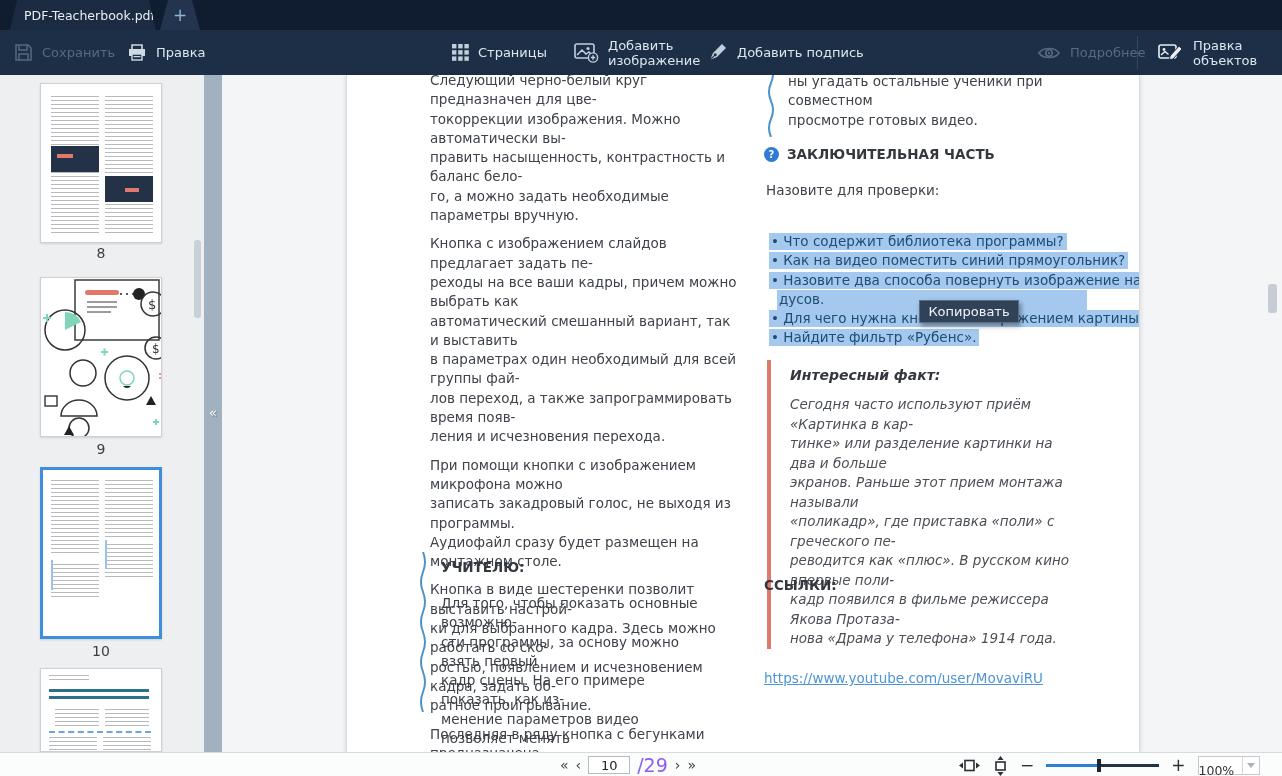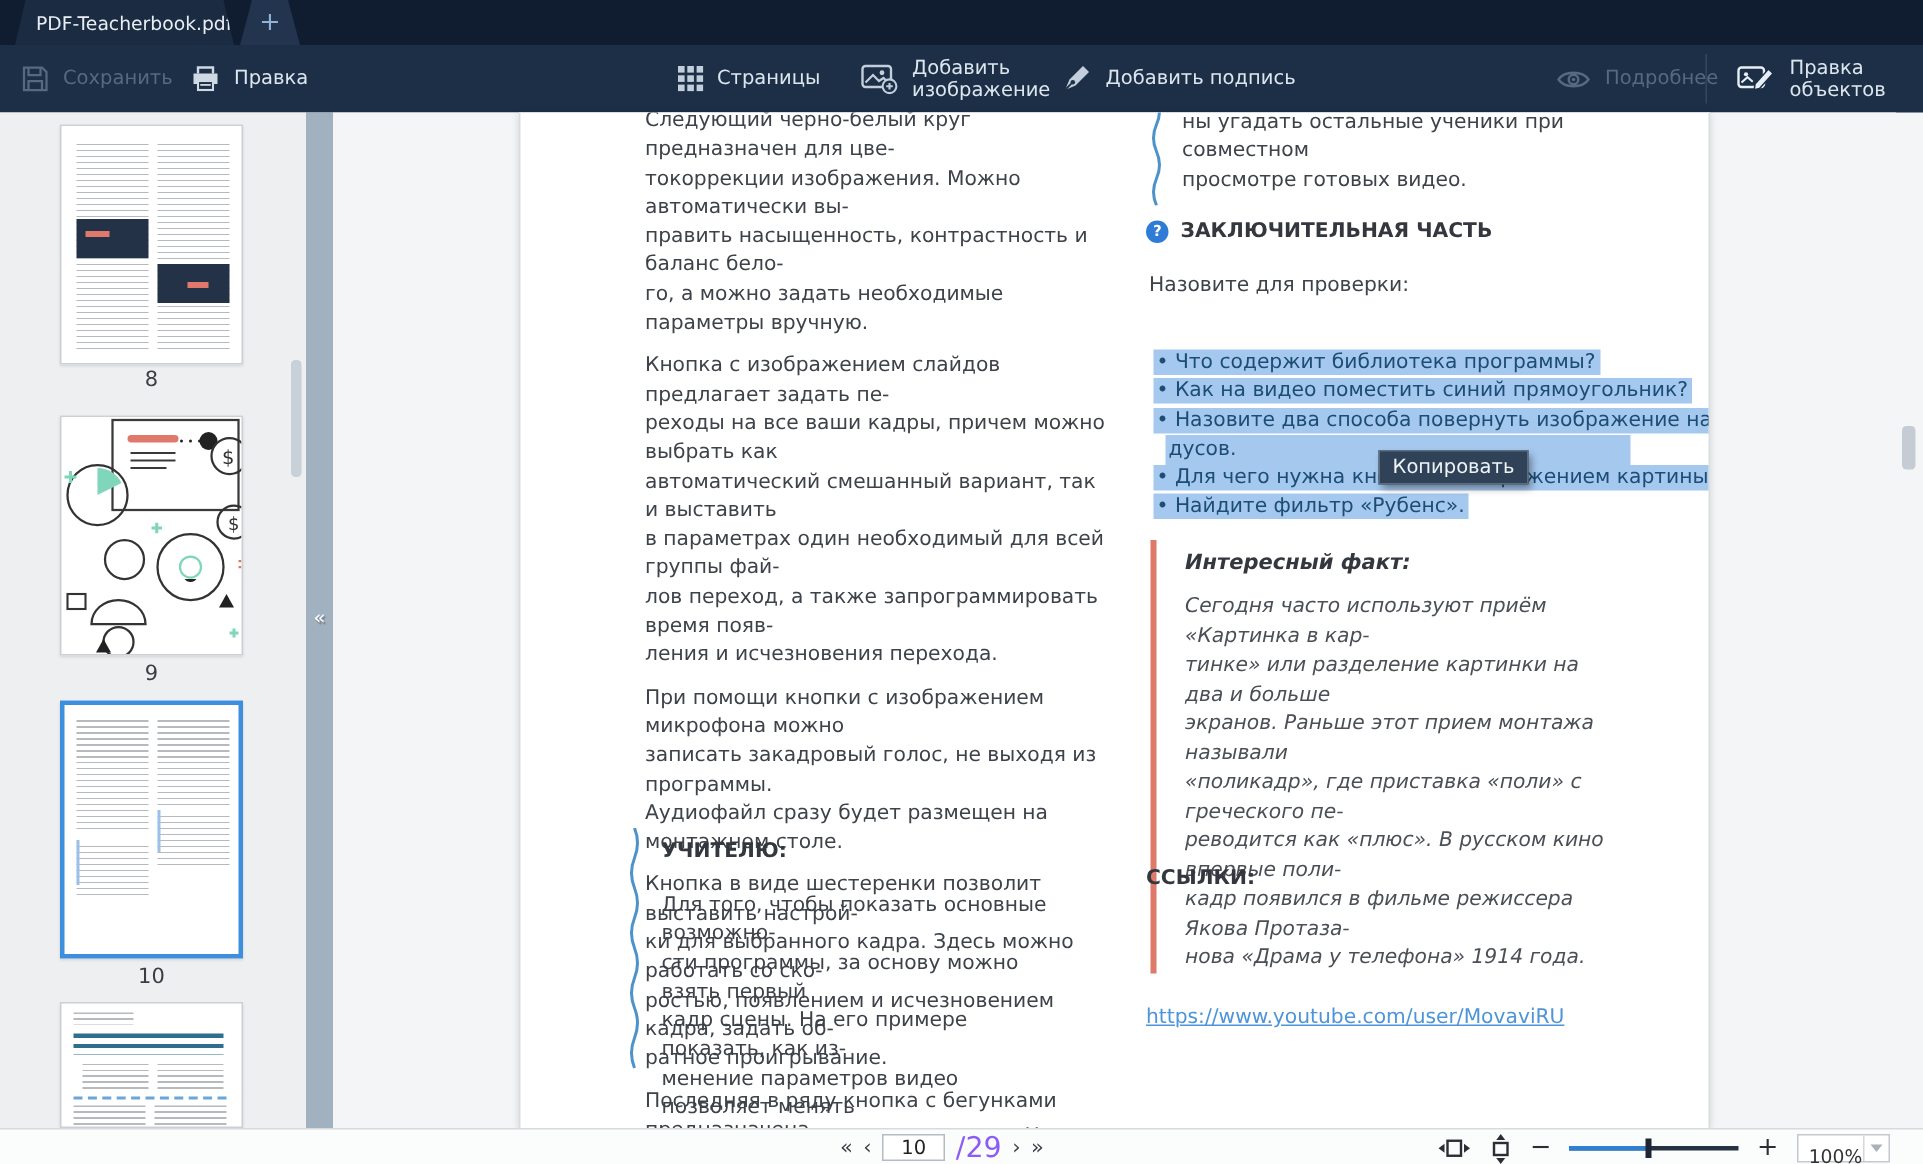--- a/index.html
+++ b/index.html
@@ -95,21 +95,21 @@
                 font-size:13px; color:#222; font-family:"DejaVu Sans",sans-serif; }
   .page-total { color:#8b5cf6; font-size:19px; }
   .zoomer { position:absolute; left:958px; top:0; height:24px; display:flex; align-items:center; gap:12px; }
   .zicon { cursor:pointer; display:flex; align-items:center; }
   .zsign { font-size:17px; color:#2a2f35; cursor:pointer; line-height:18px; }
   .ztrack { position:relative; width:113px; height:3px; background:#253241; cursor:pointer; }
   .zfill { position:absolute; left:0; top:0; height:3px; width:53px; background:#2f80d0; }
   .zthumb { position:absolute; left:51px; top:-5px; width:4px; height:13px; background:#1d2733; cursor:grab; }
   .zselect { display:flex; align-items:center; width:62px; height:19px; border:1px solid #c3c9cf;
              background:#fff; cursor:pointer; }
-  .zselect .zval { flex:1; text-align:right; font-size:12.5px; color:#333;margin-top:10px; }
+  .zselect .zval { flex:1; text-align:left; font-size:12.5px; color:#333;margin-top:10px; }
   .zselect .zchev { width:17px; height:17px; border-left:1px solid #d4d8dc; display:flex;
                     align-items:center; justify-content:center; }
   .chev-down { width:0; height:0; border-left:4px solid transparent; border-right:4px solid transparent;
                border-top:5px solid #aab1b8; }
 </style>
 </head>
 <body>
 
 <div id="app">
 

